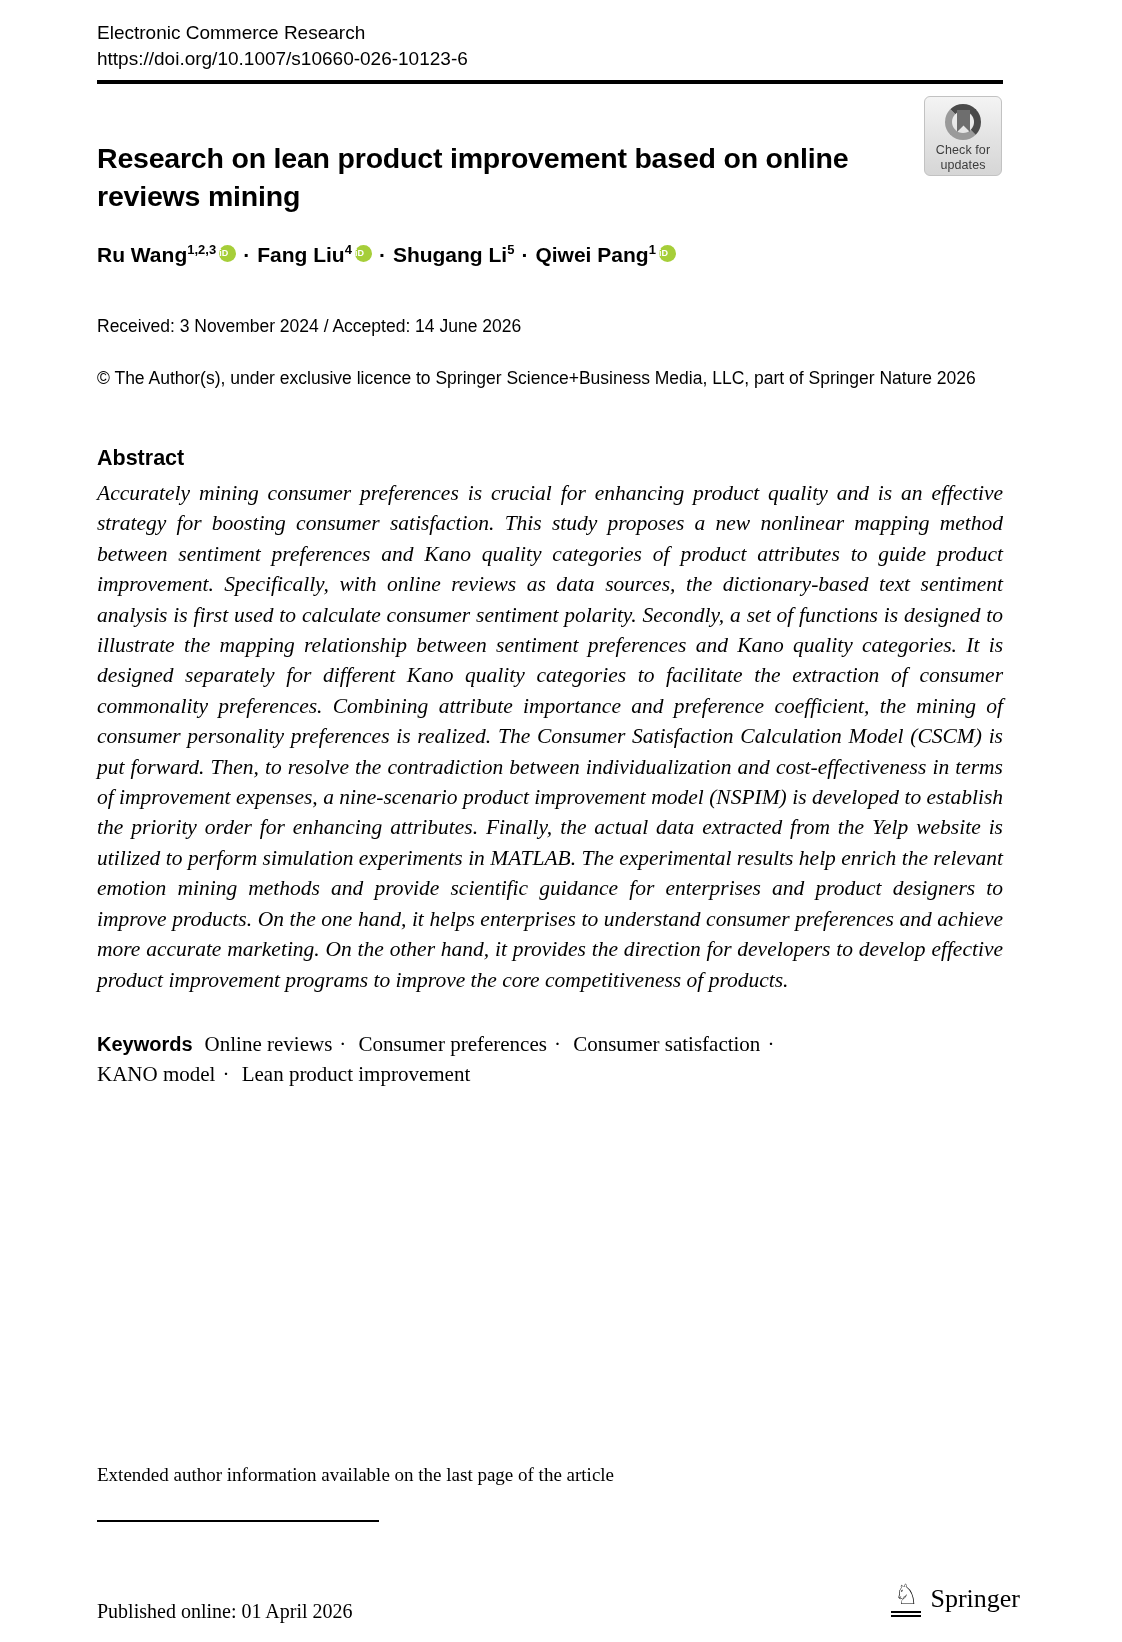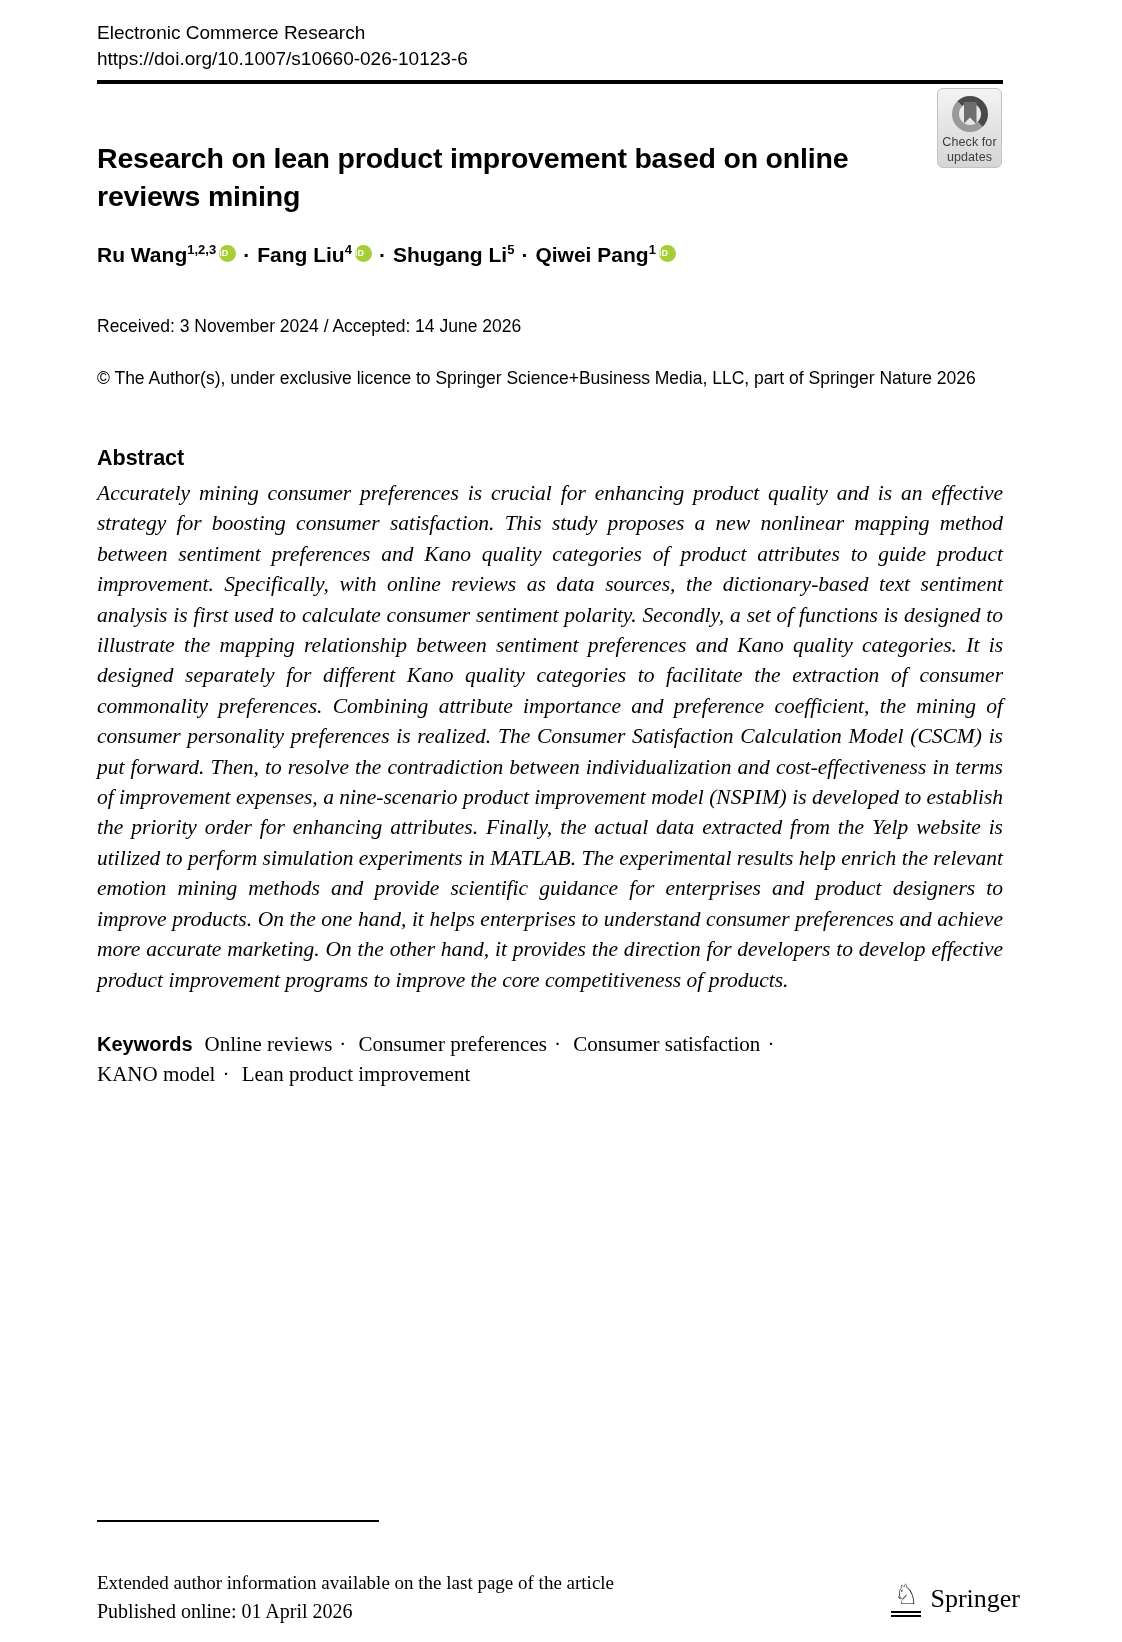--- a/index.html
+++ b/index.html
@@ -13,22 +13,22 @@
     padding:20px 119px 16px 97px;
     overflow:hidden;
   }
   
   .journal  { font-size:19px; line-height:26px; }
   .doi      { font-size:19px; line-height:26px; }
   .head-rule { height:4px; background:#000; margin-top:8px; width:906px; }
 
   
   .badge {
-    position:absolute; top:88px; right:120px;
-    width:65px; height:80px;
+    position:absolute; top:96px; right:120px;
+    width:78px; height:80px;
     border-radius:6px;
     background:linear-gradient(180deg,#f4f4f4 0%,#e2e2e2 55%,#d6d6d6 100%);
     border:1px solid #c2c2c2;
     display:flex; flex-direction:column; align-items:center;
     padding-top:7px; box-sizing:border-box;
     text-decoration:none; color:#3d3d3d; cursor:pointer;
   }
   .cfu-icon { position:relative; width:36px; height:36px; margin-bottom:3px; }
   .cfu-ring {
     position:absolute; inset:0;
@@ -82,21 +82,21 @@
   }
   .kw-label {
     font-family:"Liberation Sans", sans-serif;
     font-weight:700; font-size:20px; margin-right:12px;
   }
   .kw-group { white-space:nowrap; }
 
   
   .footnote-rule { position:absolute; left:97px; top:1520px; width:282px; height:2px; background:#000; }
   .footnote {
-    position:absolute; left:97px; top:1572px;
+    position:absolute; left:97px; top:1464px;
     font-family:"Liberation Serif", serif; font-size:19px;
   }
   .published {
     position:absolute; left:97px; top:1600px;
     font-family:"Liberation Serif", serif; font-size:20px;
   }
   .springer {
     position:absolute; right:102px; top:1580px;
     display:flex; align-items:center; gap:9px;
     font-family:"Liberation Serif", serif; font-size:26px;

